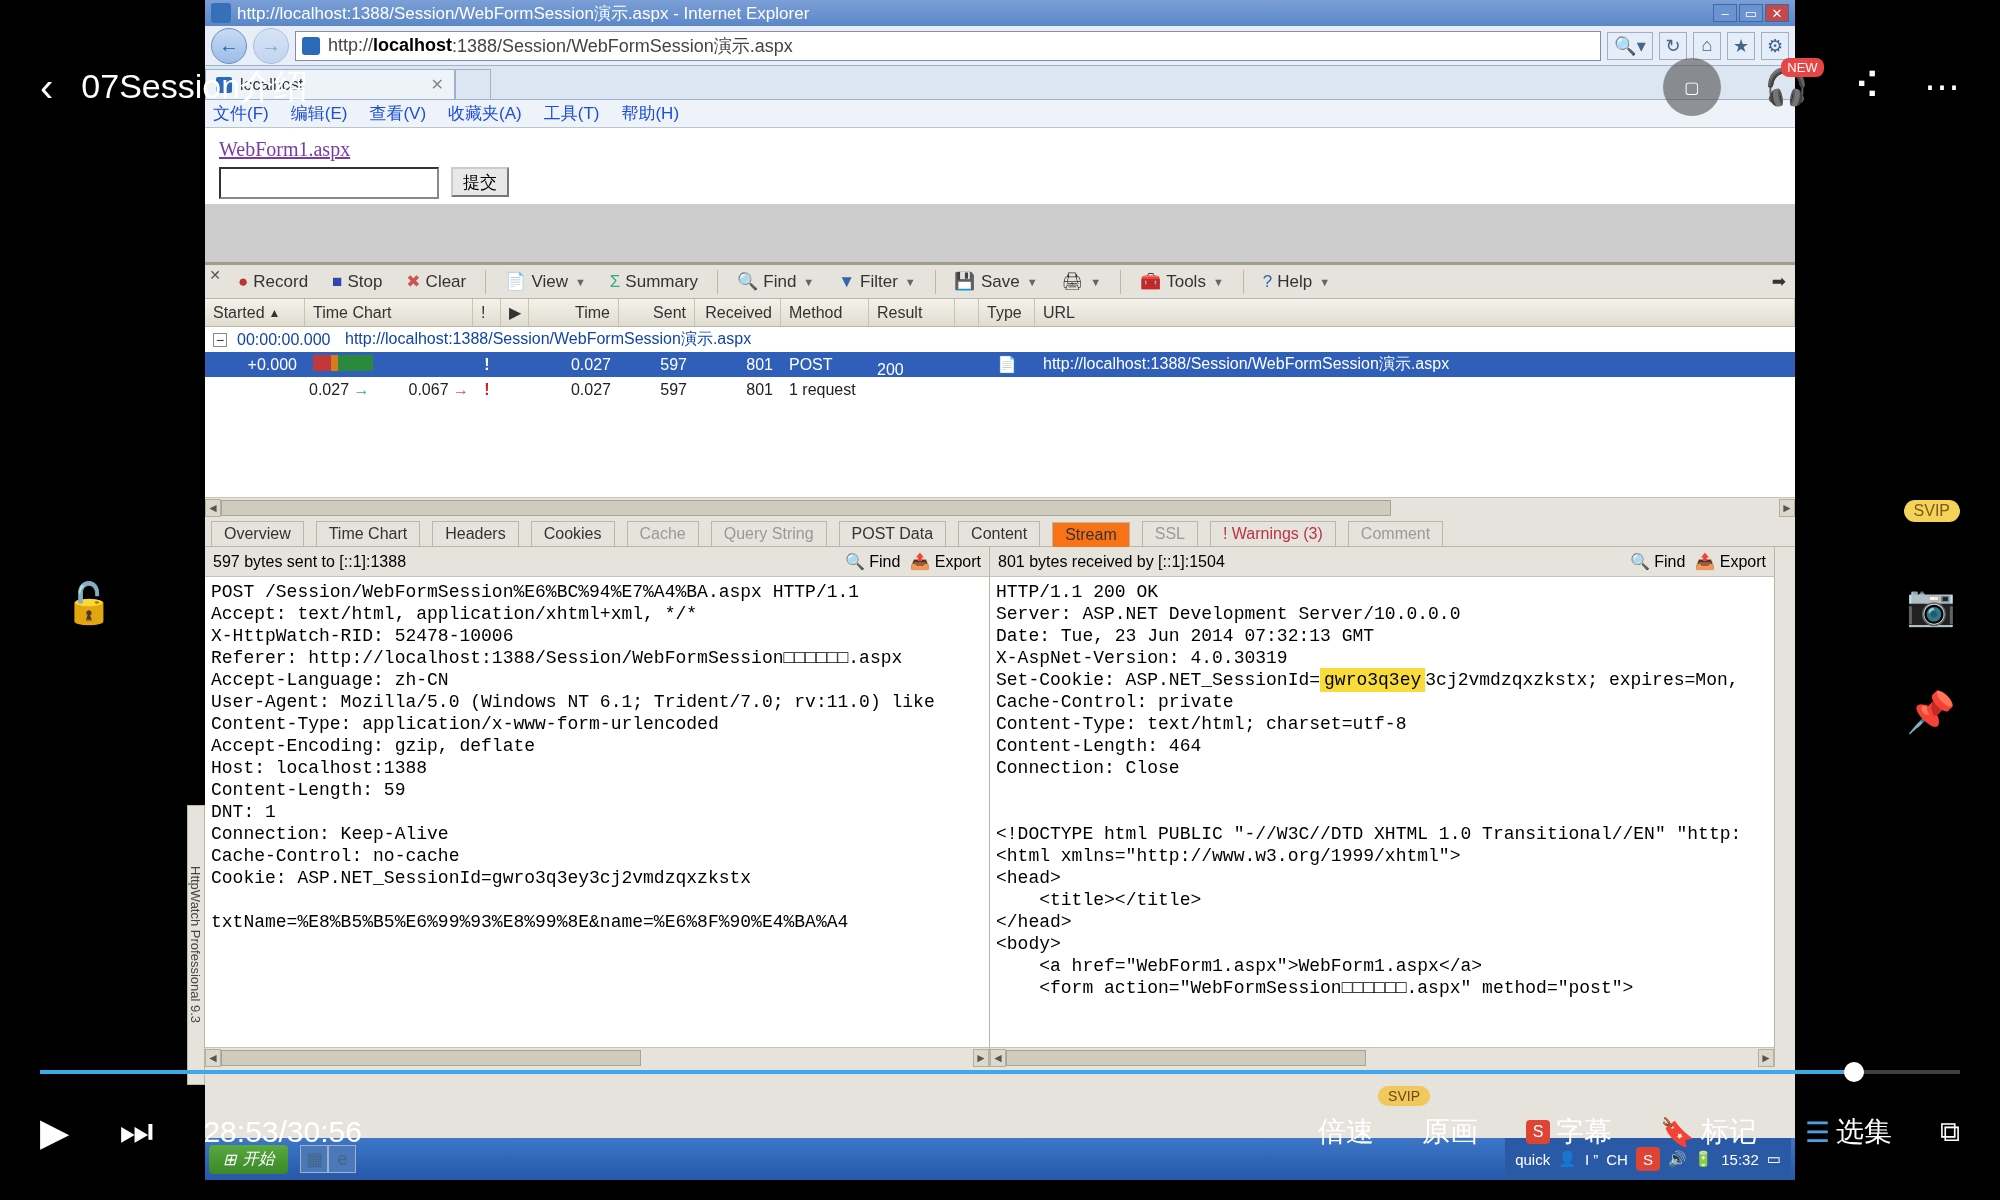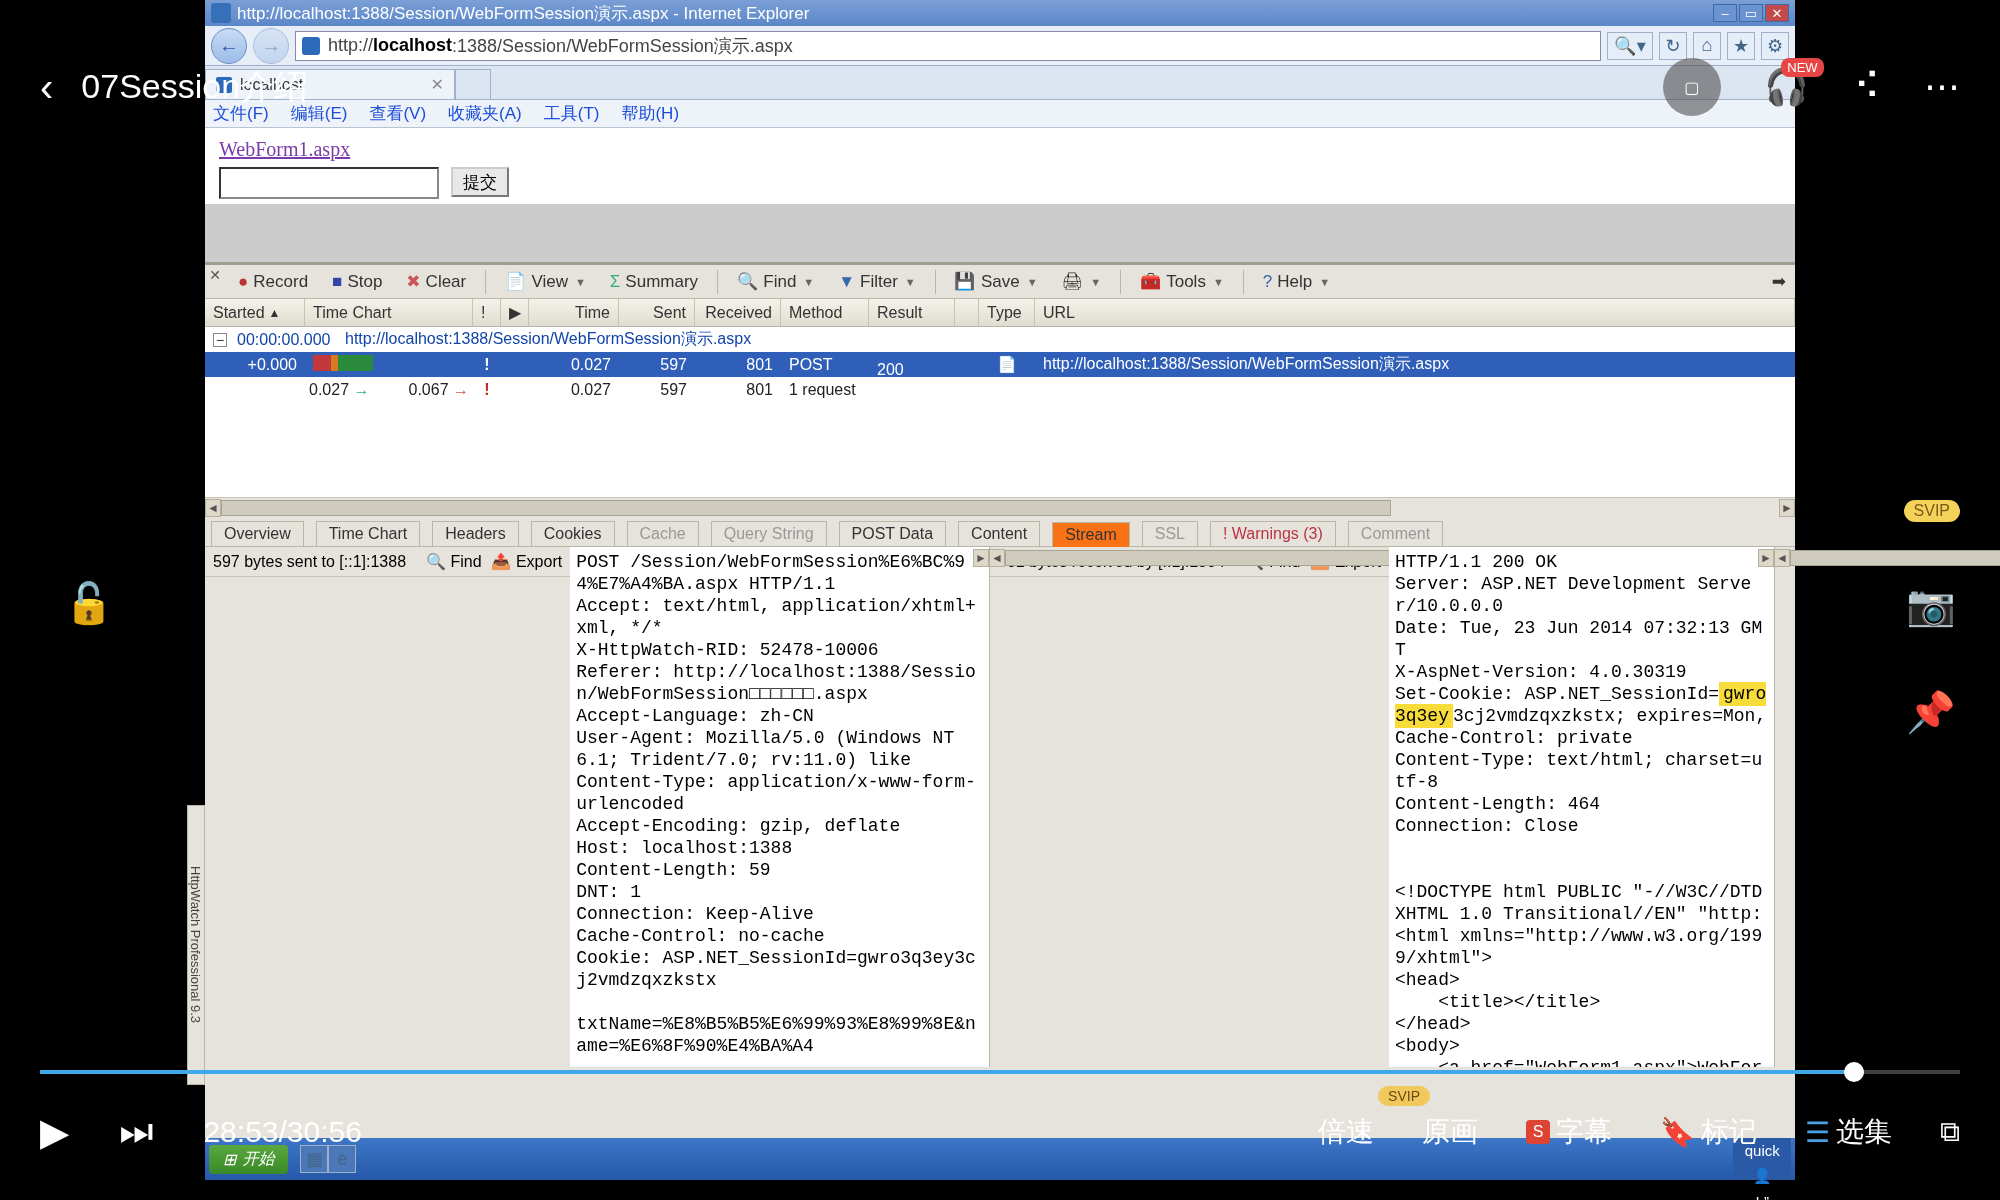--- a/index.html
+++ b/index.html
@@ -66,33 +66,33 @@
 .hscroll .arrL, .hscroll .arrR { position: absolute; top: 1px; width: 16px; height: 18px; background: #ddd8ca; border: 1px solid #b4b0a0; text-align: center; font-size: 12px; line-height: 16px; color: #555; }
 .hscroll .arrL { left: 0; } .hscroll .arrR { right: 0; }
 
 .dtabs { display: flex; height: 30px; padding-top: 4px; padding-left: 6px; gap: 12px; font-size: 16px; border-bottom: 1px solid #bab6a8; }
 .dtab { padding: 3px 12px; border: 1px solid #bab6a8; border-bottom: none; background: #e6e3dc; color: #333; position: relative; }
 .dtab.active { background: #f97316; top: 1px; }
 .dtab.disabled { color: #999; }
 .dtab.warn { color: #b34; }
 
 .panes { display: flex; height: 520px; }
-.pane { flex: 1; display: flex; flex-direction: row; border-right: 1px solid #bab6a8; }
+.pane { flex: 1; display: flex; flex-direction: column; border-right: 1px solid #bab6a8; }
 .pane-bar { height: 30px; background: #e6e3dc; display: flex; align-items: center; padding: 0 8px; font-size: 16px; border-bottom: 1px solid #c8c4b4; gap: 10px; }
 .pane-bar .spacer { flex: 1; }
 .pane-text { flex: 1; background: #fff; font-family: "Courier New", monospace; font-size: 18px; line-height: 22px; padding: 4px 6px; color: #000; white-space: pre-wrap; word-break: break-all; overflow: hidden; position: relative; }
 .pane-text.rt { position: relative; }
 .pane-text .yellow { background: #f8dd3a; border-radius: 0; padding: 2px 4px; }
 .vscroll { width: 20px; background: #e6e3dc; }
 
 .sidetab { position: absolute; left: -18px; top: 540px; width: 18px; height: 280px; background: #e6e3dc; border: 1px solid #bab6a8; font-size: 13px; writing-mode: vertical-rl; text-align: center; padding: 6px 1px; color: #444; }
 
 .taskbar { position: absolute; bottom: 0; left: 0; right: 0; height: 42px; background: linear-gradient(#3e77c8, #2558a8); display: flex; align-items: center; padding: 0 4px; font-size: 16px; color: #fff; }
 .startbtn { background: linear-gradient(#5aa83e, #3a8828); padding: 4px 14px; border-radius: 4px; display: flex; align-items: center; gap: 6px; font-style: italic; }
-.tray { margin-left: auto; display: flex; align-items: center; gap: 8px; background: #2a5aa6; padding: 4px 10px; height: 100%; flex-direction: column; }
+.tray { margin-left: auto; display: flex; align-items: center; gap: 8px; background: #2a5aa6; padding: 12px 10px; height: 100%; }
 .tray span { font-size: 15px; }
 .svip-badge { position: absolute; right: 365px; bottom: 74px; background: #f0c85c; color: #6a4a10; font-size: 14px; padding: 2px 10px; border-radius: 10px; }
 
 .overlay-top { position: absolute; top: 64px; left: 0; right: 0; display: flex; align-items: center; padding: 0 40px; color: #fff; gap: 28px; pointer-events: none; }
 .ot-back { font-size: 40px; }
 .ot-title { font-size: 34px; font-weight: 500; }
 .ot-right { position: absolute; right: 40px; display: flex; align-items: center; gap: 44px; }
 .ot-icon { font-size: 36px; position: relative; }
 .ot-circ { width: 58px; height: 58px; border-radius: 50%; background: rgba(80,80,80,0.6); display: flex; align-items: center; justify-content: center; }
 .badge-new { position: absolute; top: -8px; right: -14px; background: #e84545; color: #fff; font-size: 13px; padding: 2px 6px; border-radius: 8px; }

